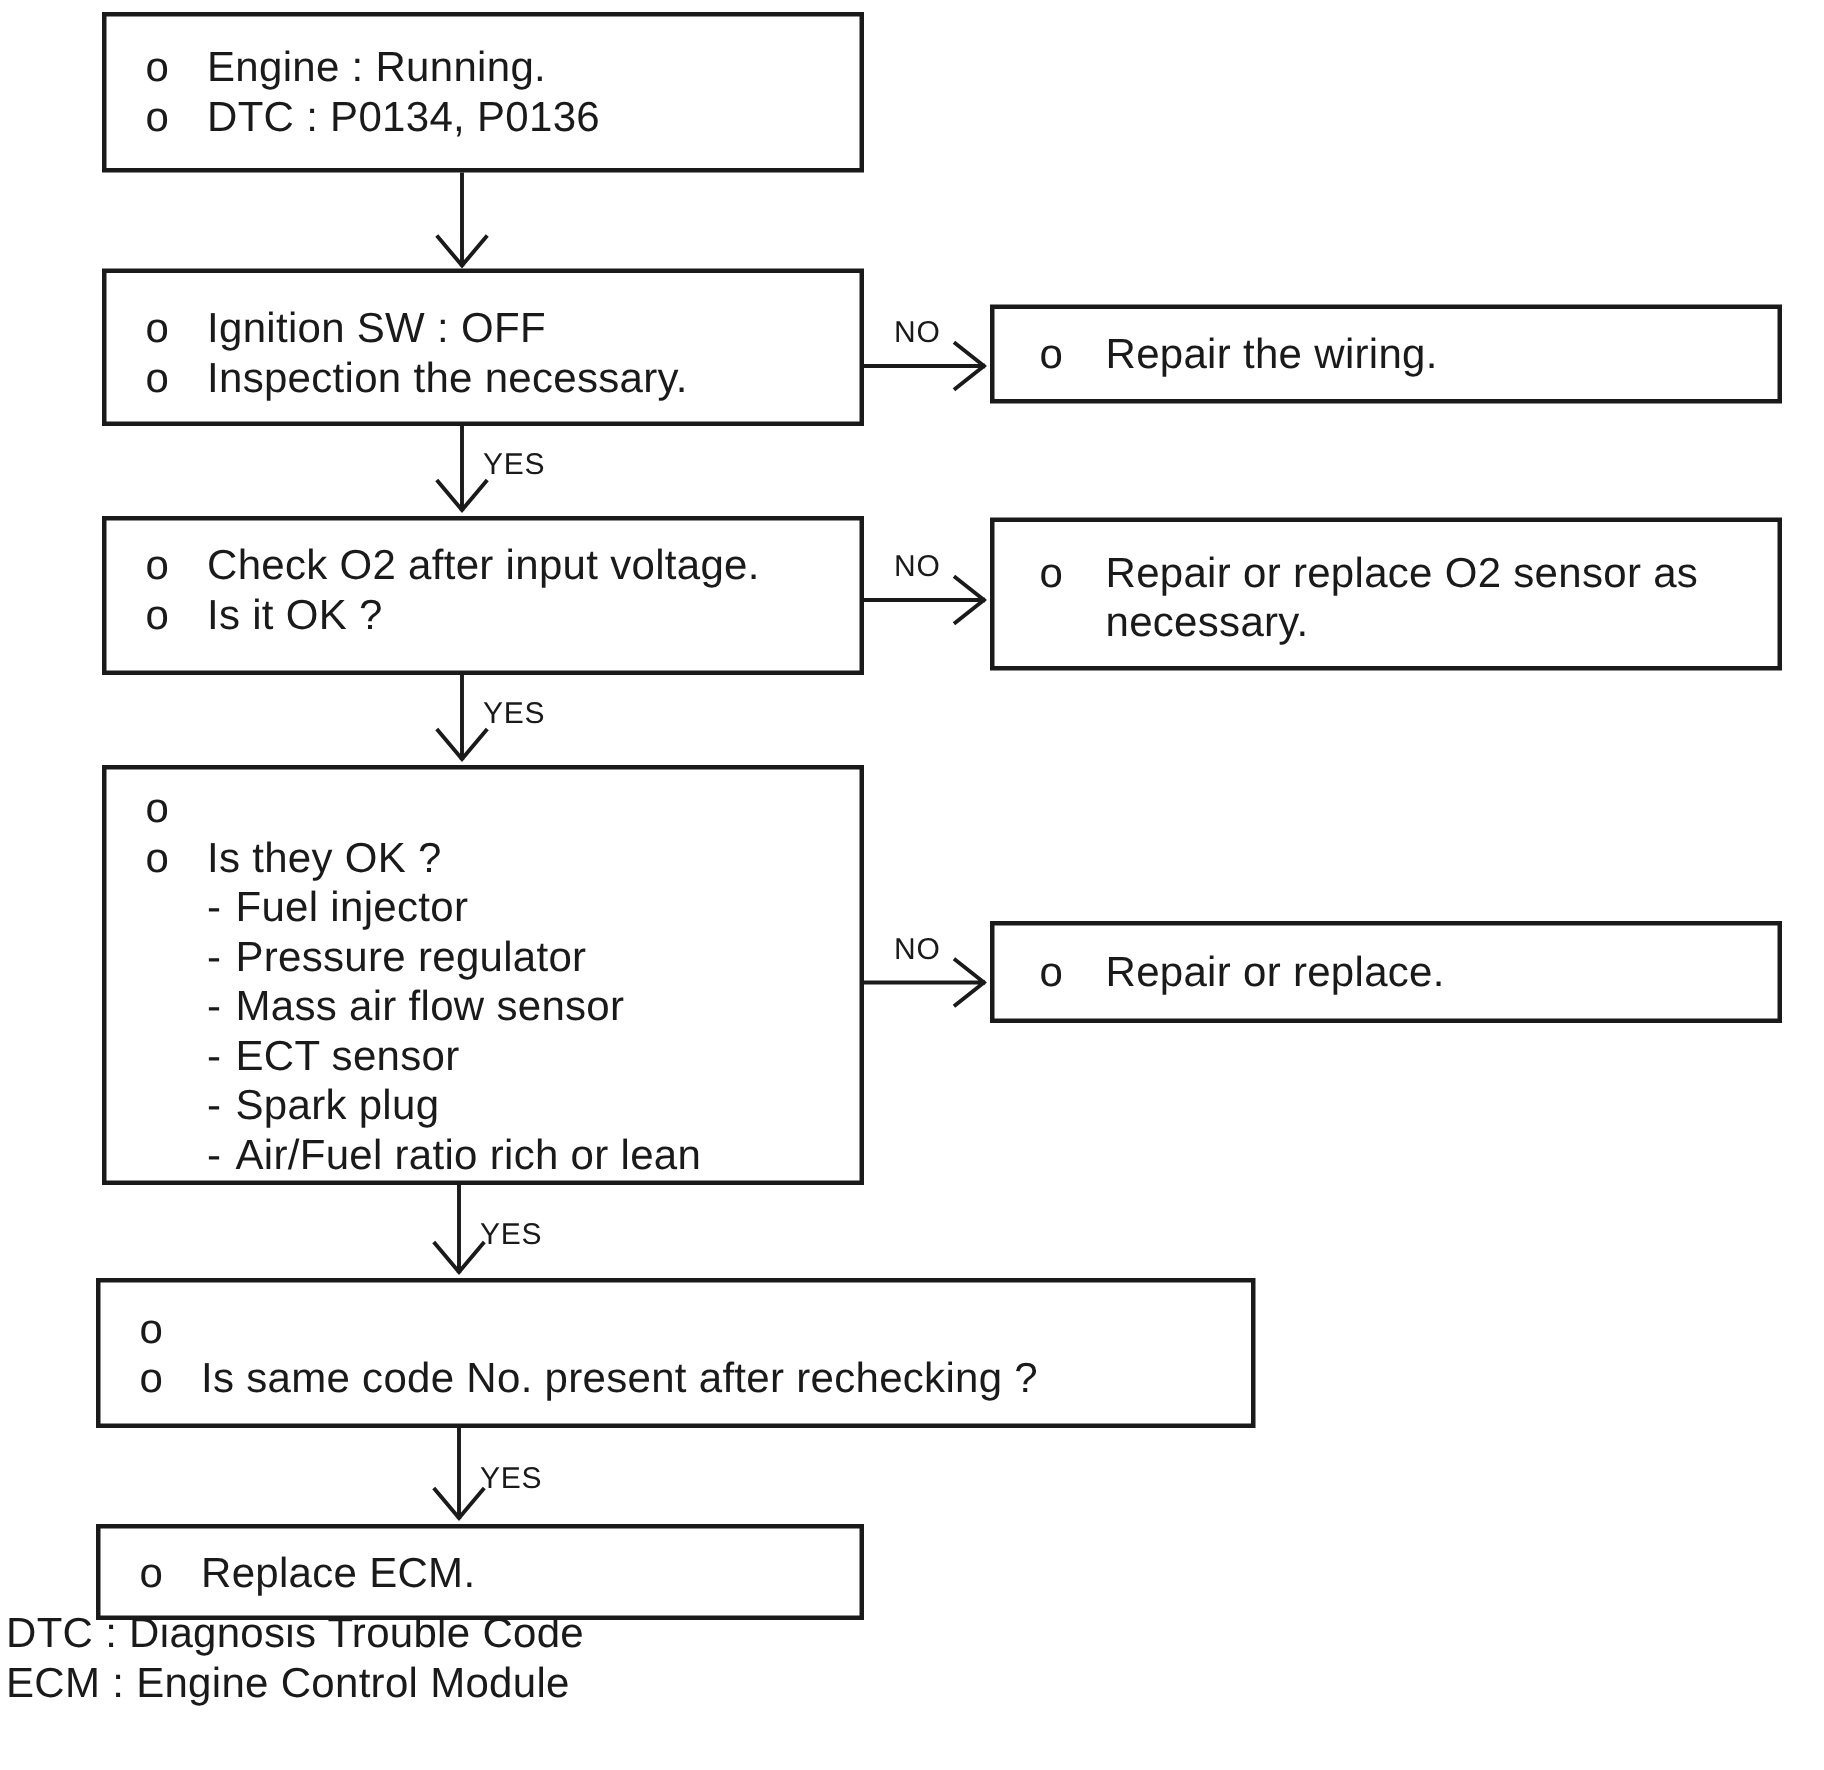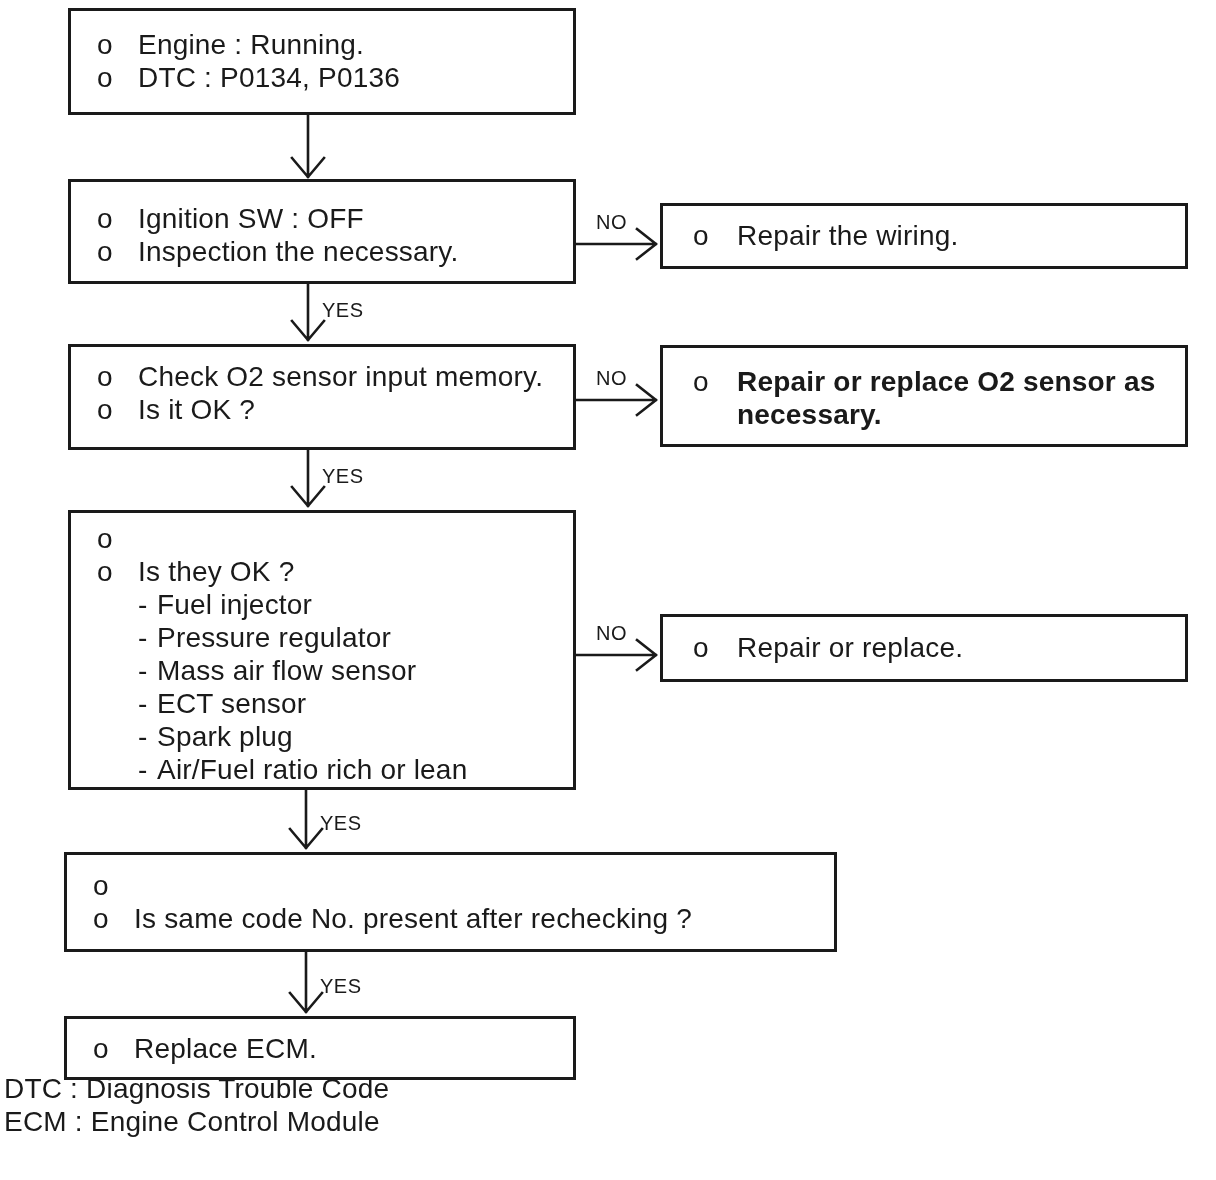--- a/index.html
+++ b/index.html
@@ -44,21 +44,20 @@
     width: 44px;
     flex: none;
   }
   .rline {
     display: flex;
     align-items: flex-start;
     padding-left: 30px;
   }
   .wraptext {
     width: 424px;
-    font-weight: bold;
   }
   .flabel {
     position: absolute;
     font-size: 20px;
     line-height: 28px;
     letter-spacing: 0.5px;
   }
   .arrows {
     position: absolute;
     left: 0;
@@ -110,21 +109,21 @@
     </div>
     <div class="line">
       <span class="m">o</span>
       <span>Inspection the necessary.</span>
     </div>
   </div>
 
   <div class="box" style="left:68px; top:344px; width:508px; height:106px; padding-top:13px;">
     <div class="line">
       <span class="m">o</span>
-      <span>Check O2 sensor input memory.</span>
+      <span>Check O2 after input voltage.</span>
     </div>
     <div class="line">
       <span class="m">o</span>
       <span>Is it OK ?</span>
     </div>
   </div>
 
   <div class="box" style="left:68px; top:510px; width:508px; height:280px; padding-top:9px;">
     <div class="line">
       <span class="m">o</span>

